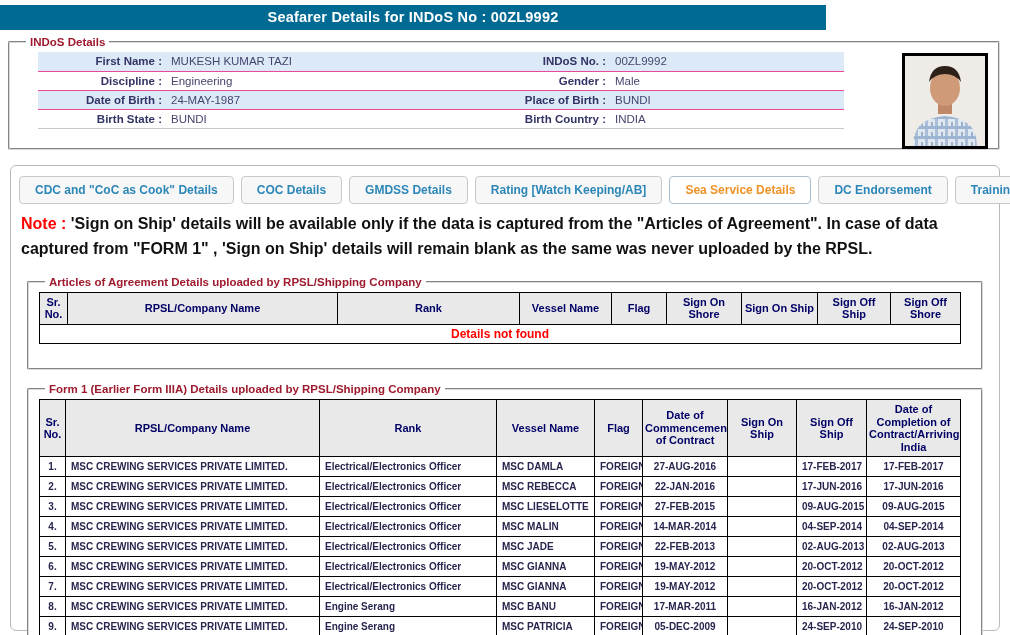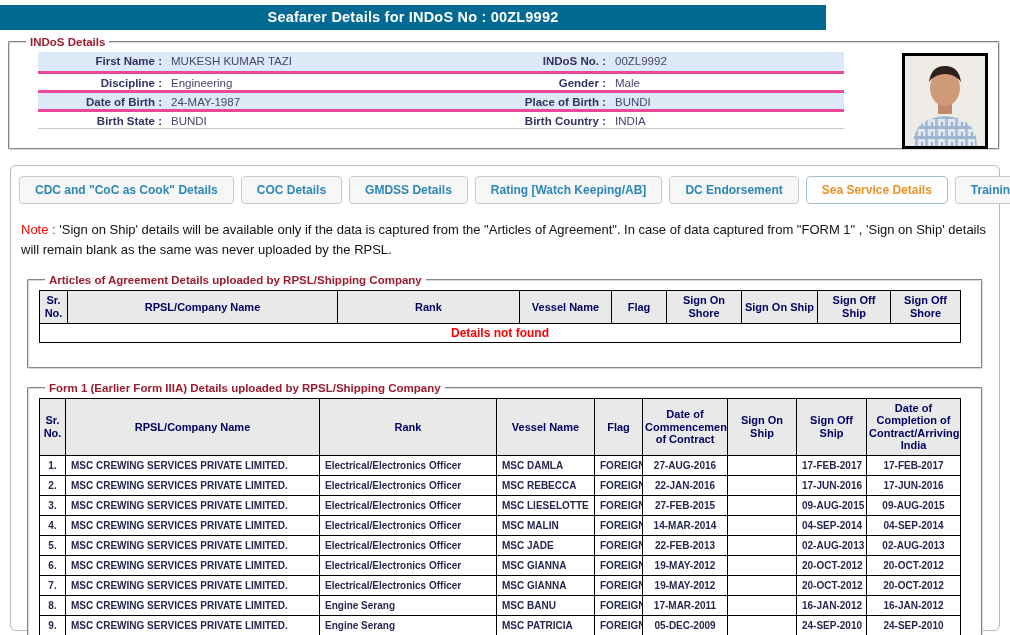--- a/index.html
+++ b/index.html
@@ -23,21 +23,21 @@
     border:2px groove #d9d9d9; border-radius:2px; background:#fff;
   }
   fieldset legend{
     color:var(--maroon); font-weight:bold; font-size:11.5px; padding:0 4px; margin-left:6px;
   }
   .fs-indos{
     position:absolute; top:36px; left:8px; width:992px; height:114px; padding:4px 10px 6px 10px;
   }
   .indos-body{display:flex; align-items:flex-start;gap:48px;}
   .indos-rows{flex:1; margin-left:18px; margin-right:10px; border-bottom:1px solid #c9c9c9;}
-  .indos-row{display:flex; height:19px; line-height:19px; font-size:11.5px; border-top:3px solid #ec4899;}
+  .indos-row{display:flex; height:19px; line-height:19px; font-size:11.5px; border-top:1px solid #ec4899;}
   .indos-row:first-child{border-top:none;}
   .indos-row.stripe{background:var(--stripe);}
   .indos-row .lab{width:130px; text-align:right; font-weight:bold; color:#333366; padding-right:6px; white-space:nowrap;}
   .indos-row .lab2{width:210px;}
   .indos-row .val{flex:1; color:#45456E; padding-left:3px; white-space:nowrap;}
   .indos-row .val2{width:232px; flex:none;}
   .photo{
     width:86px; height:96px; border:3px solid #000; background:#e9e5e0; flex:none; margin-top:1px;
   }
   .photo svg{display:block; width:100%; height:100%;}
@@ -47,21 +47,21 @@
     border:1px solid #b9b9b9; border-radius:6px; background:#fff;
   }
   .tabbar{display:flex; gap:7px; padding:10px 8px 0 8px;}
   .tab{
     padding:6px 15px; font-size:12px; font-weight:bold; color:var(--tab-blue);
     background:#f7f7f7; border:1px solid #c9c9c9; border-radius:4px; cursor:pointer;
     white-space:nowrap; text-align:center;
   }
   .tab.active{background:#fff; color:var(--orange); border-color:#a9bfce;}
   .note{
-    margin:16px 10px 0 10px; font-size:13px; font-weight:normal; color:#111; line-height:1.55;
+    margin:8px 10px 0 10px; font-size:16px; font-weight:bold; color:#111; line-height:1.55;
   }
   .note .note-prefix{color:var(--red);}
   .fs-table{margin:14px 16px 0 16px; padding:2px 10px 24px 10px;}
   .fs-form1{margin-top:13px;}
   table.grid{border-collapse:collapse; width:921px; table-layout:fixed; margin-top:2px;}
   table.grid th, table.grid td{border:1px solid #000; padding:2px 3px; overflow:hidden;}
   table.grid th{
     background:var(--hdr-bg); color:var(--navy); font-size:11px; font-weight:bold;
     text-align:center; line-height:1.15; padding:3px 2px;
   }
@@ -125,22 +125,22 @@
     </div>
   </div>
 </fieldset>
 
 <div class="panel">
   <div class="tabbar">
       <div class="tab">CDC and "CoC as Cook" Details</div>
       <div class="tab">COC Details</div>
       <div class="tab">GMDSS Details</div>
       <div class="tab">Rating [Watch Keeping/AB]</div>
+      <div class="tab active">Sea Service Details</div>
       <div class="tab">DC Endorsement</div>
-      <div class="tab active">Sea Service Details</div>
       <div class="tab">Training Details</div>
     </div>
 
   <p class="note"><span class="note-prefix">Note : </span><span>'Sign on Ship' details will be available only if the data is captured from the "Articles of Agreement". In case of data captured from "FORM 1" , 'Sign on Ship' details will remain blank as the same was never uploaded by the RPSL.</span></p>
 
   <fieldset class="fs-table">
     <legend>Articles of Agreement Details uploaded by RPSL/Shipping Company</legend>
     <table class="grid">
       <colgroup>
         <col style="width:28px">

